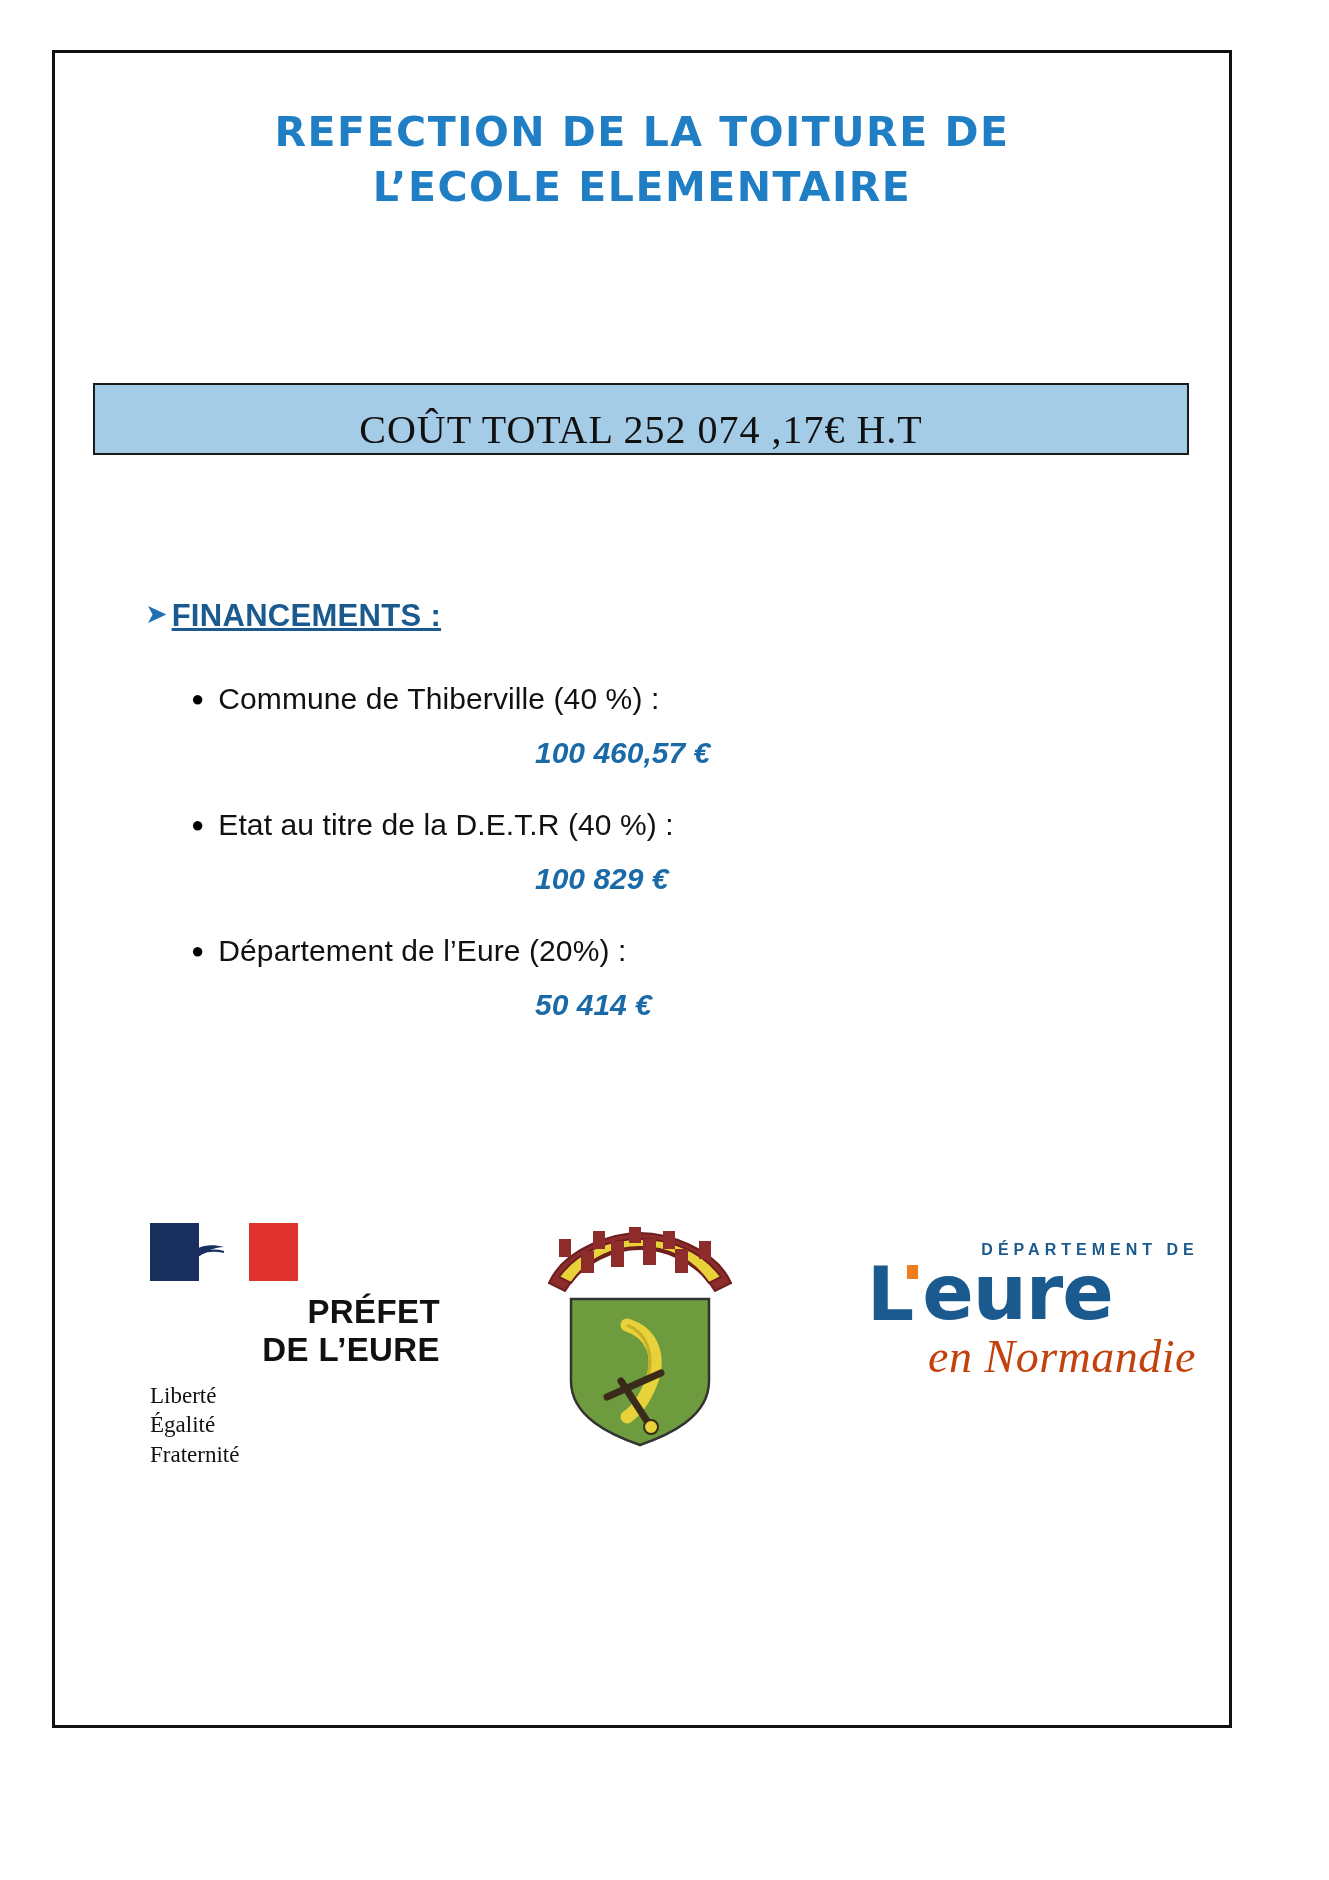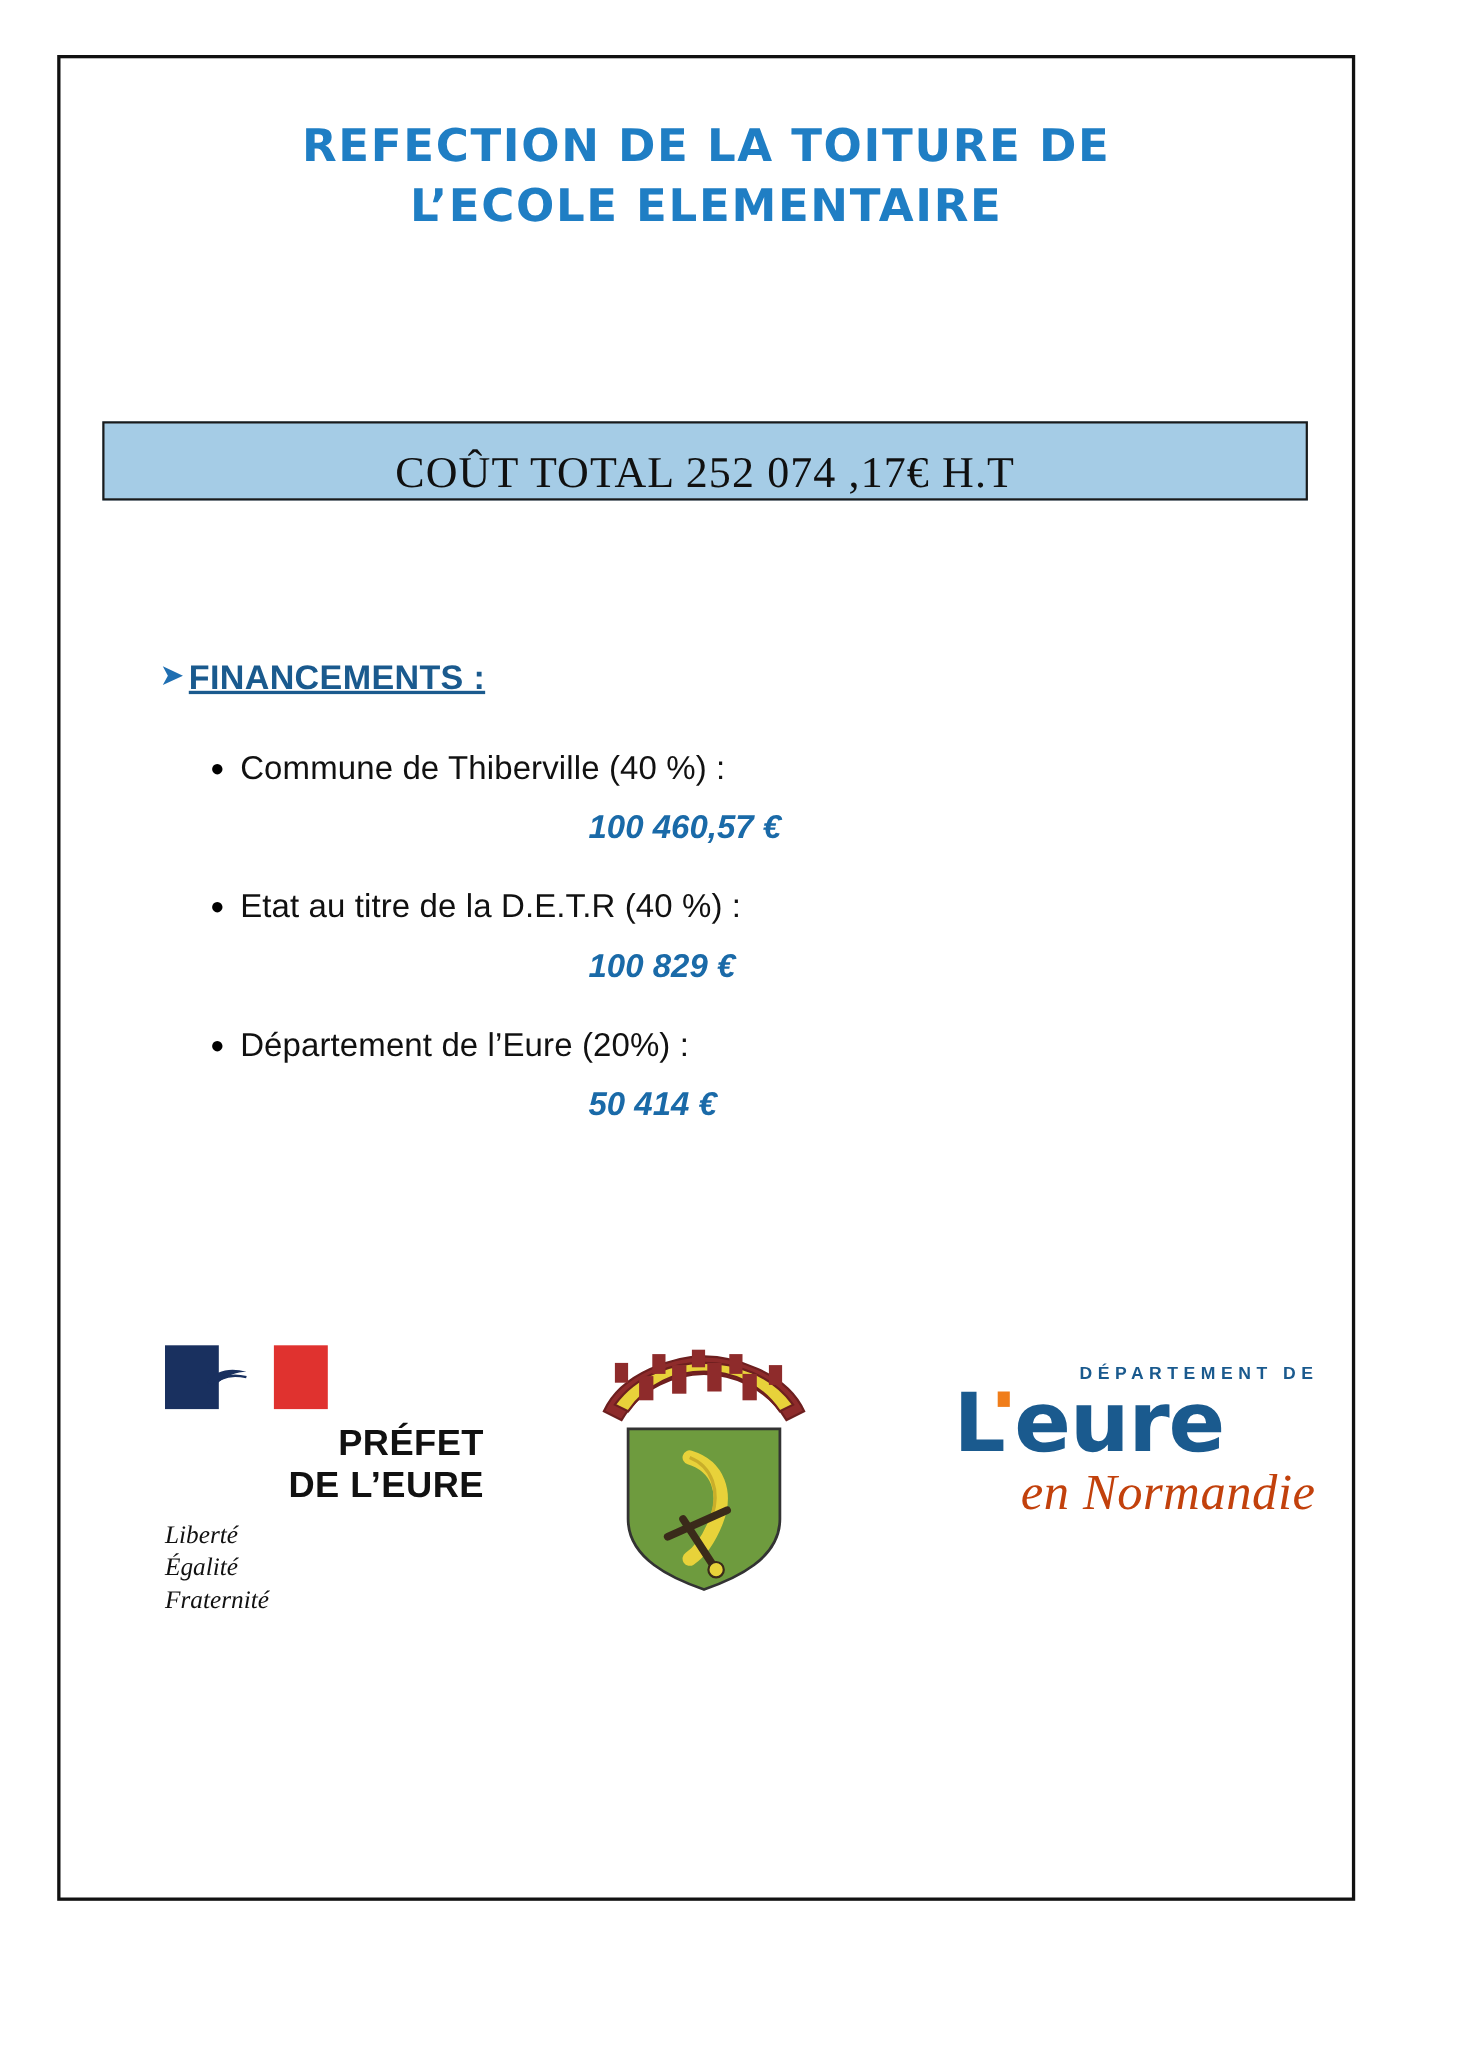--- a/index.html
+++ b/index.html
@@ -160,21 +160,20 @@
     font-weight: bold;
     font-size: 33px;
     line-height: 1.15;
     color: #111111;
     letter-spacing: 0.4px;
     text-align: right;
   }
   .devise {
     margin-top: 12px;
     font-family: "Liberation Serif", serif;
-    font-style: italic;
     font-size: 23px;
     line-height: 1.28;
     color: #111111;
   }
 
   
   .logo-blason {
     position: absolute;
     left: 480px;
     top: 18px;

